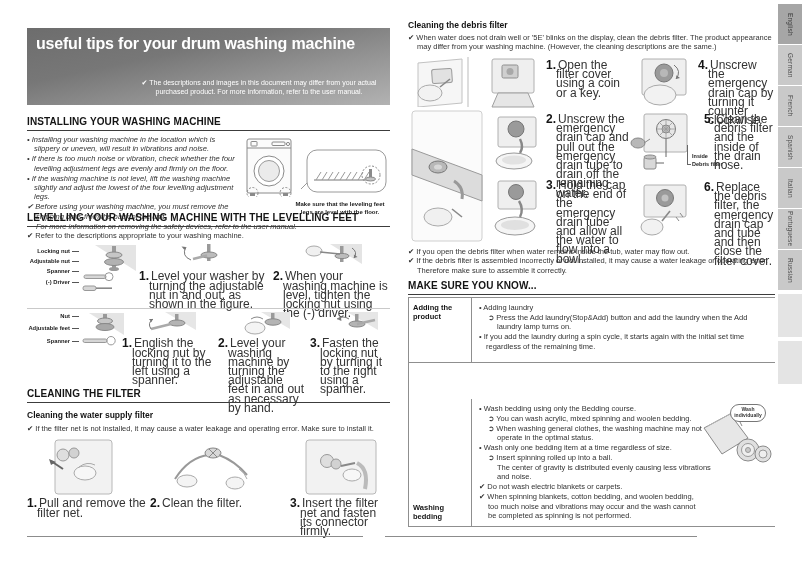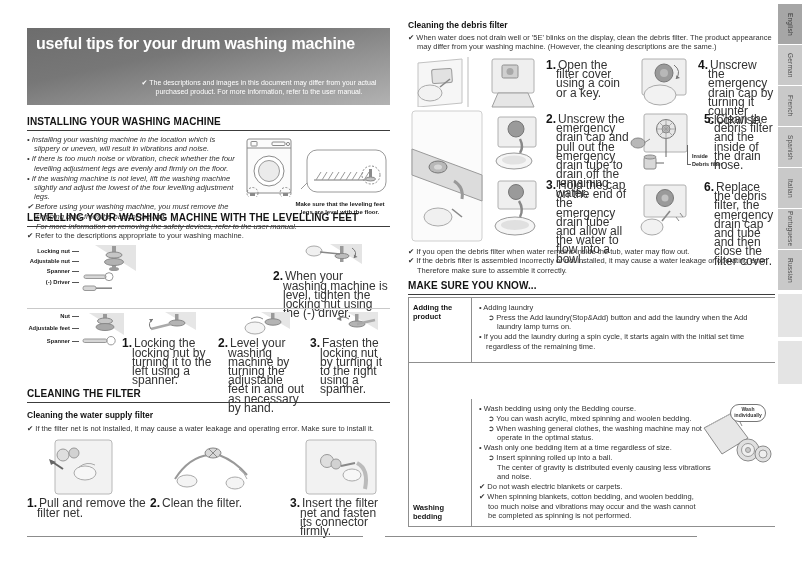--- a/index.html
+++ b/index.html
@@ -166,20 +166,32 @@
           <rect x="31" y="2" width="4" height="23" fill="#9a9a9a"></rect>
           <ellipse cx="33" cy="11" rx="8" ry="3" fill="#c6c6c6" stroke="#8a8a8a"></ellipse>
           <ellipse cx="33" cy="18" rx="9.5" ry="3.5" fill="#b2b2b2" stroke="#8a8a8a"></ellipse>
           <ellipse cx="33" cy="25" rx="5" ry="2" fill="#9a9a9a"></ellipse>
           <rect x="3" y="31" width="22" height="3.5" rx="1.7" fill="#d6d6d6" stroke="#999"></rect>
           <circle cx="28" cy="32.7" r="4" fill="none" stroke="#999"></circle>
           <rect x="2" y="42" width="13" height="4.5" rx="2" fill="#d6d6d6" stroke="#999"></rect>
           <line x1="15" y1="44.2" x2="31" y2="44.2" stroke="#888" stroke-width="1.6"></line>
         </svg>
       </span>
+      <div class="lv-step" style="left:112px; top:0; width:128px;">
+        <span>
+          <svg width="64" height="28" viewBox="0 0 64 28">
+            <rect x="36" y="2" width="3.5" height="17" fill="#9a9a9a"></rect>
+            <ellipse cx="38" cy="13" rx="8" ry="3" fill="#bcbcbc" stroke="#888"></ellipse>
+            <path d="M20 18 Q10 14 15 5" fill="none" stroke="#777"></path>
+            <path d="M15 5 l-4.5 -0.5 l3 3.6 Z" fill="#777"></path>
+            <line x1="22" y1="17" x2="36" y2="13.5" stroke="#aaa" stroke-width="2.5"></line>
+          </svg>
+        </span>
+        <p class="step"><b>1.</b><span>Level your washer by turning the adjustable nut in and out, as shown in the figure.</span></p>
+      </div>
       <div class="lv-step" style="left:246px; top:0; width:117px;">
         <span>
           <svg width="64" height="28" viewBox="0 0 64 28">
             <path d="M30 2 L62 2 L62 22 Z" fill="#e4e4e4"></path>
             <rect x="40" y="4" width="3.5" height="16" fill="#9a9a9a"></rect>
             <ellipse cx="42" cy="14" rx="7" ry="2.6" fill="#bcbcbc" stroke="#888"></ellipse>
             <ellipse cx="14" cy="9" rx="8" ry="5" fill="#f0f0f0" stroke="#aaa"></ellipse>
             <line x1="20" y1="10" x2="40" y2="12" stroke="#888" stroke-width="1.6"></line>
             <path d="M52 6 Q58 10 54 16" fill="none" stroke="#777"></path>
             <path d="M54 16 l3.5 -1 l-3.6 -2.4 Z" fill="#777"></path>
@@ -216,21 +228,21 @@
         <span>
           <svg width="58" height="26" viewBox="0 0 58 26">
             <path d="M26 1 L57 1 L57 19 Z" fill="#e6e6e6"></path>
             <rect x="36" y="3" width="3.5" height="12" fill="#9a9a9a"></rect>
             <ellipse cx="38" cy="12" rx="8" ry="3" fill="#b4b4b4" stroke="#888"></ellipse>
             <line x1="12" y1="18" x2="32" y2="13" stroke="#aaa" stroke-width="2.5"></line>
             <path d="M14 8 Q8 12 12 18" fill="none" stroke="#777"></path>
             <path d="M14 8 l-4 0 l2.4 3.2 Z" fill="#777"></path>
           </svg>
         </span>
-        <p class="step"><b>1.</b><span>Locking the locking nut by turning it to the left using a spanner.</span></p>
+        <p class="step"><b>1.</b><span>English the locking nut by turning it to the left using a spanner.</span></p>
       </div>
       <div class="lv-step" style="left:191px; top:2px; width:88px;">
         <span>
           <svg width="58" height="26" viewBox="0 0 58 26">
             <path d="M28 1 L57 1 L57 18 Z" fill="#e6e6e6"></path>
             <rect x="38" y="2" width="3.5" height="10" fill="#9a9a9a"></rect>
             <ellipse cx="40" cy="11" rx="8" ry="3.2" fill="#b4b4b4" stroke="#888"></ellipse>
             <ellipse cx="22" cy="17" rx="10" ry="6" fill="#f4f4f4" stroke="#aaa"></ellipse>
             <path d="M30 8 Q24 4 18 8" fill="none" stroke="#888"></path>
           </svg>

